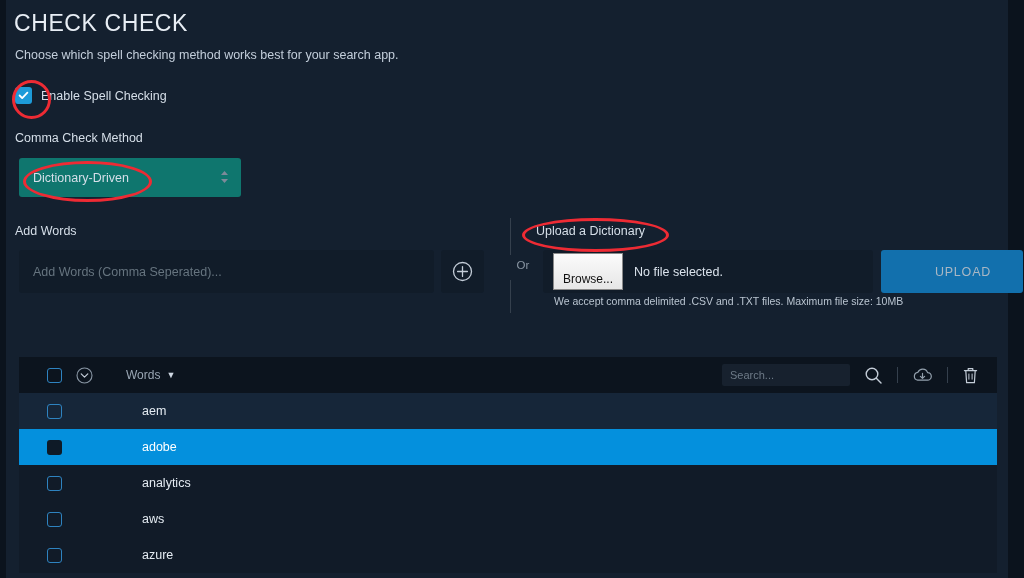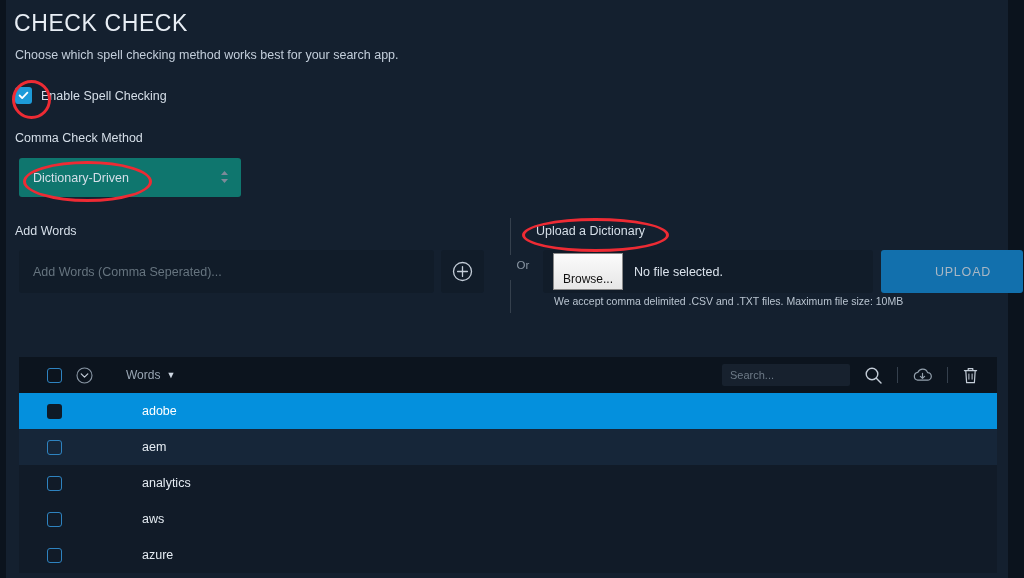--- a/index.html
+++ b/index.html
@@ -385,27 +385,27 @@
           <svg width="17" height="19" viewBox="0 0 17 19">
             <path d="M2.4 4.6 H14.6 M6.2 4.6 V2.6 H10.8 V4.6" stroke="#c4cdd8" stroke-width="1.2" fill="none" stroke-linecap="round" stroke-linejoin="round"></path>
             <path d="M3.8 4.6 L4.6 16.6 H12.4 L13.2 4.6" stroke="#c4cdd8" stroke-width="1.2" fill="none" stroke-linejoin="round"></path>
             <path d="M6.9 8 V13.2 M10.1 8 V13.2" stroke="#c4cdd8" stroke-width="1" stroke-linecap="round"></path>
           </svg>
         </span>
       </div>
     </div>
 
     <div id="rows">
+        <div class="row alt">
+          <div class="row-cb cb-off"></div>
+          <div class="row-word">aem</div>
+        </div>
         <div class="row sel">
           <div class="row-cb cb-sel"></div>
           <div class="row-word">adobe</div>
-        </div>
-        <div class="row alt">
-          <div class="row-cb cb-off"></div>
-          <div class="row-word">aem</div>
         </div>
         <div class="row plain">
           <div class="row-cb cb-off"></div>
           <div class="row-word">analytics</div>
         </div>
         <div class="row plain">
           <div class="row-cb cb-off"></div>
           <div class="row-word">aws</div>
         </div>
         <div class="row plain">

